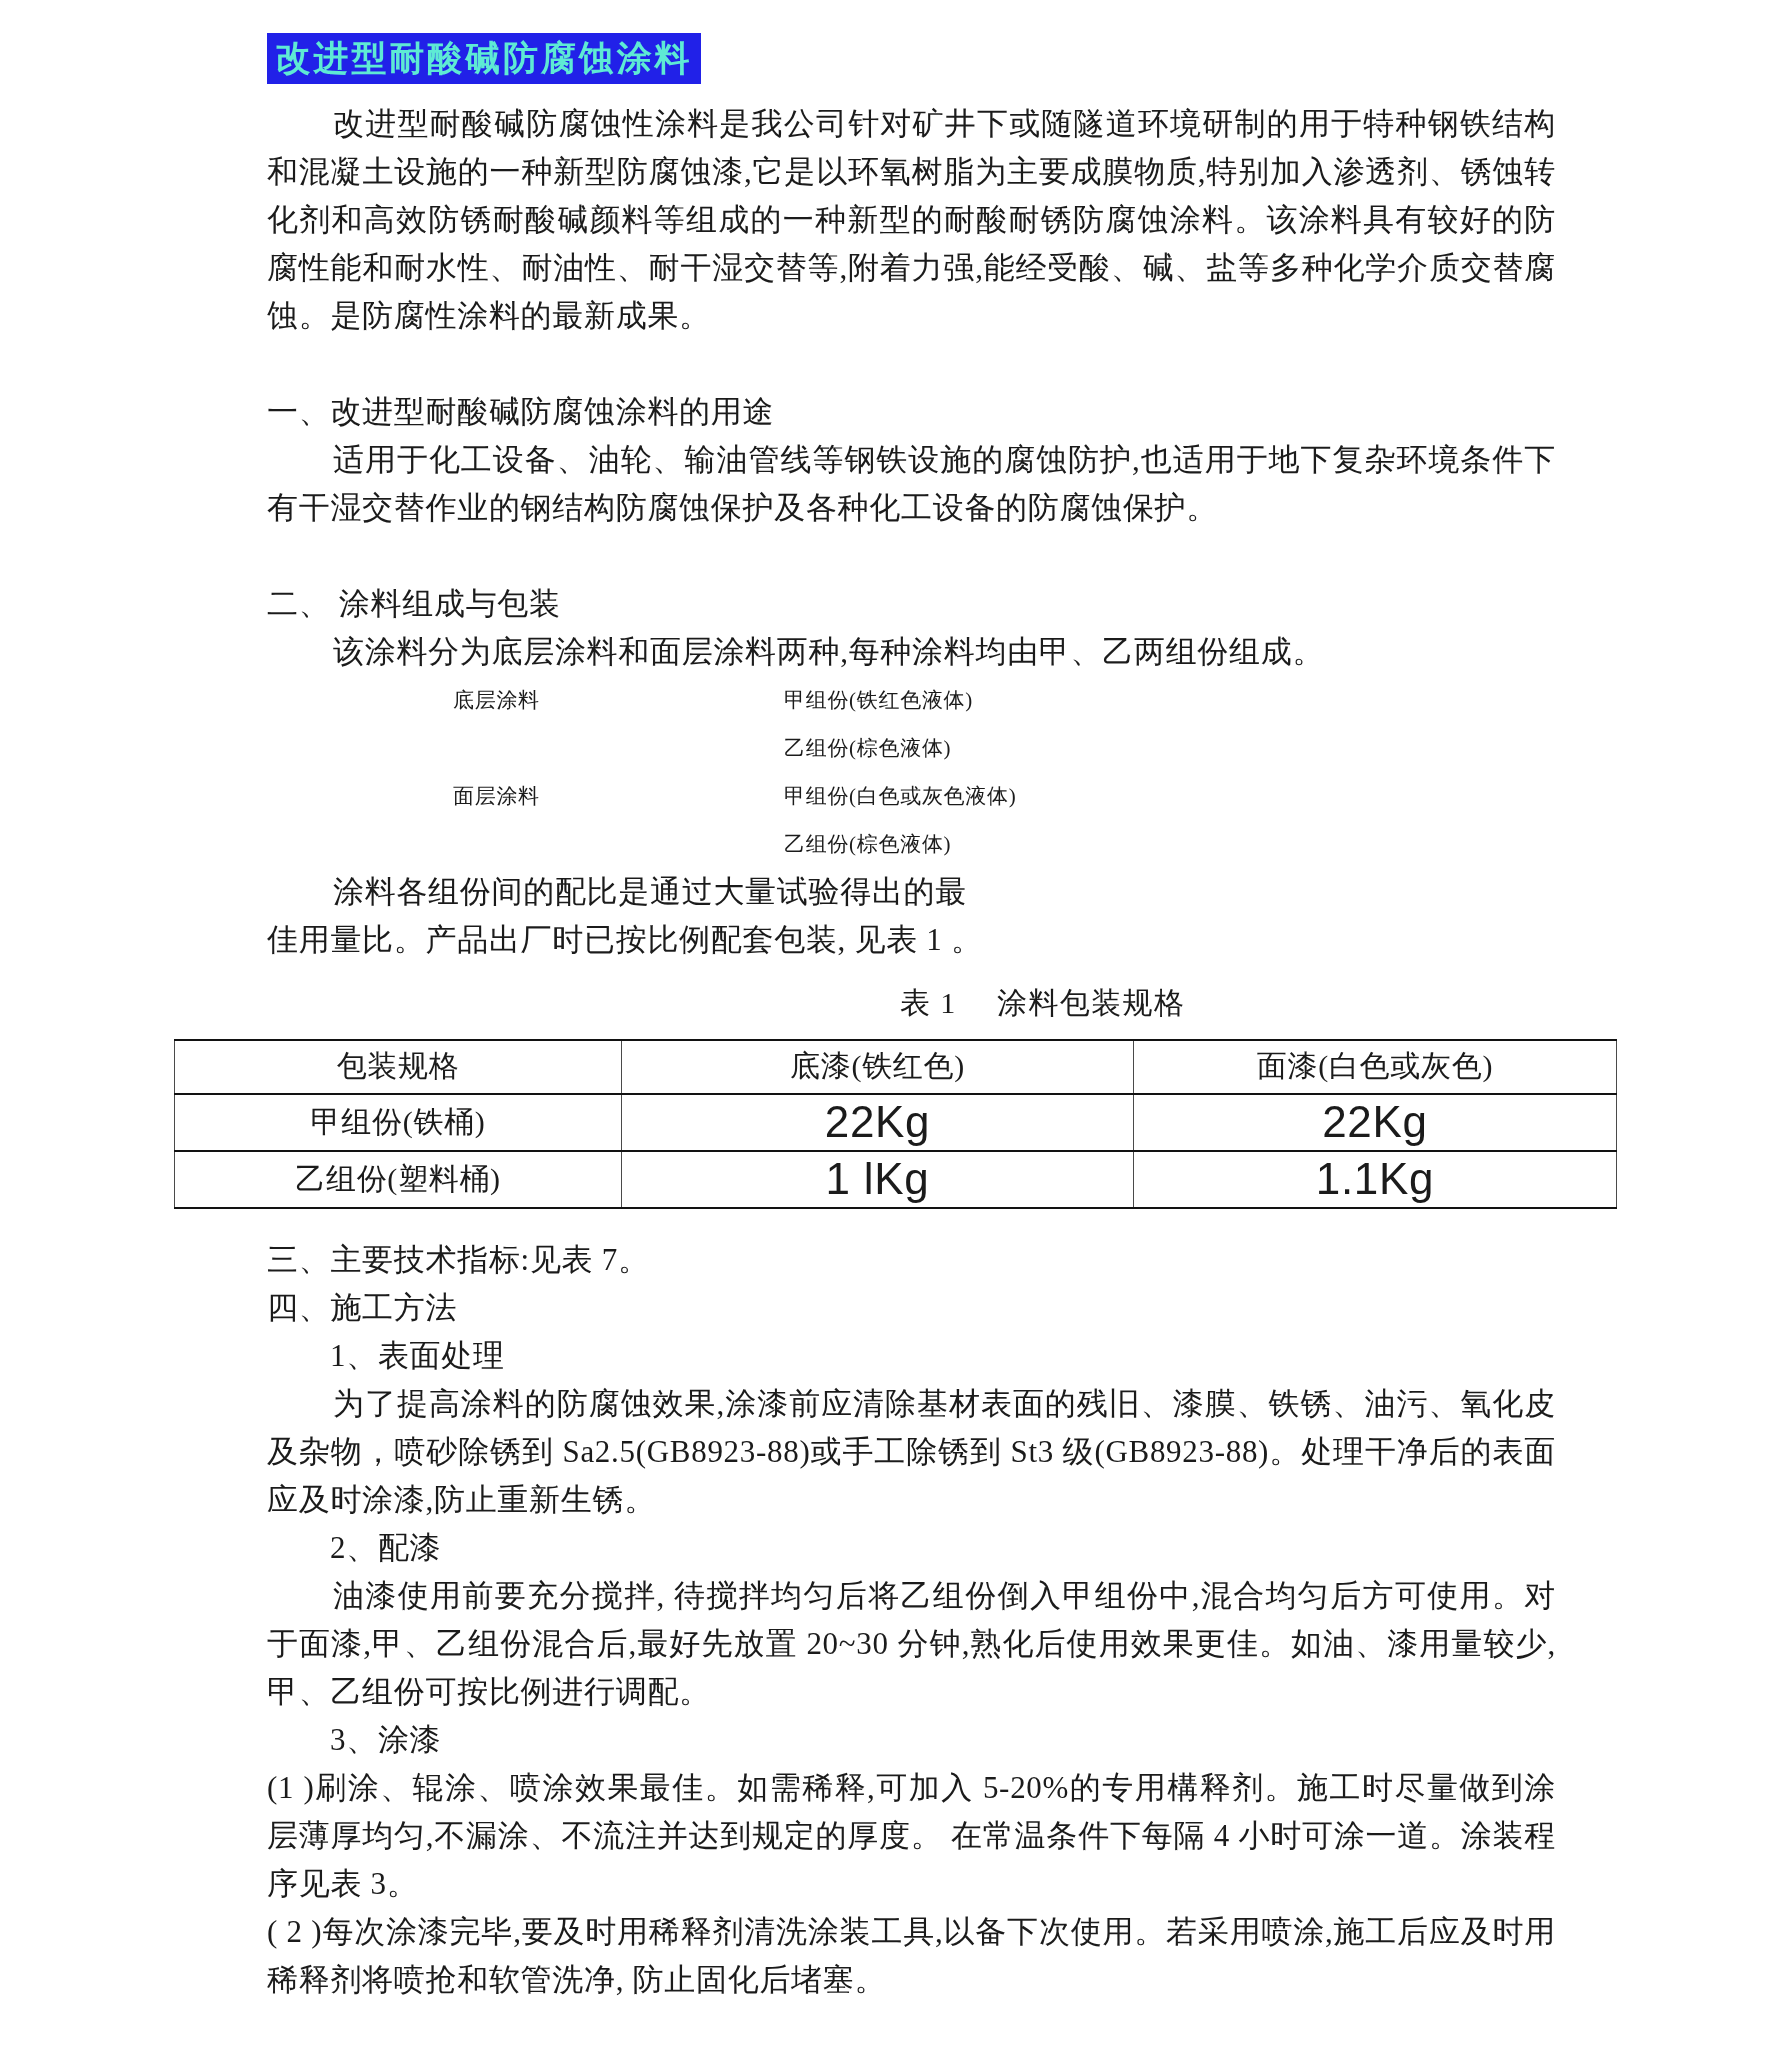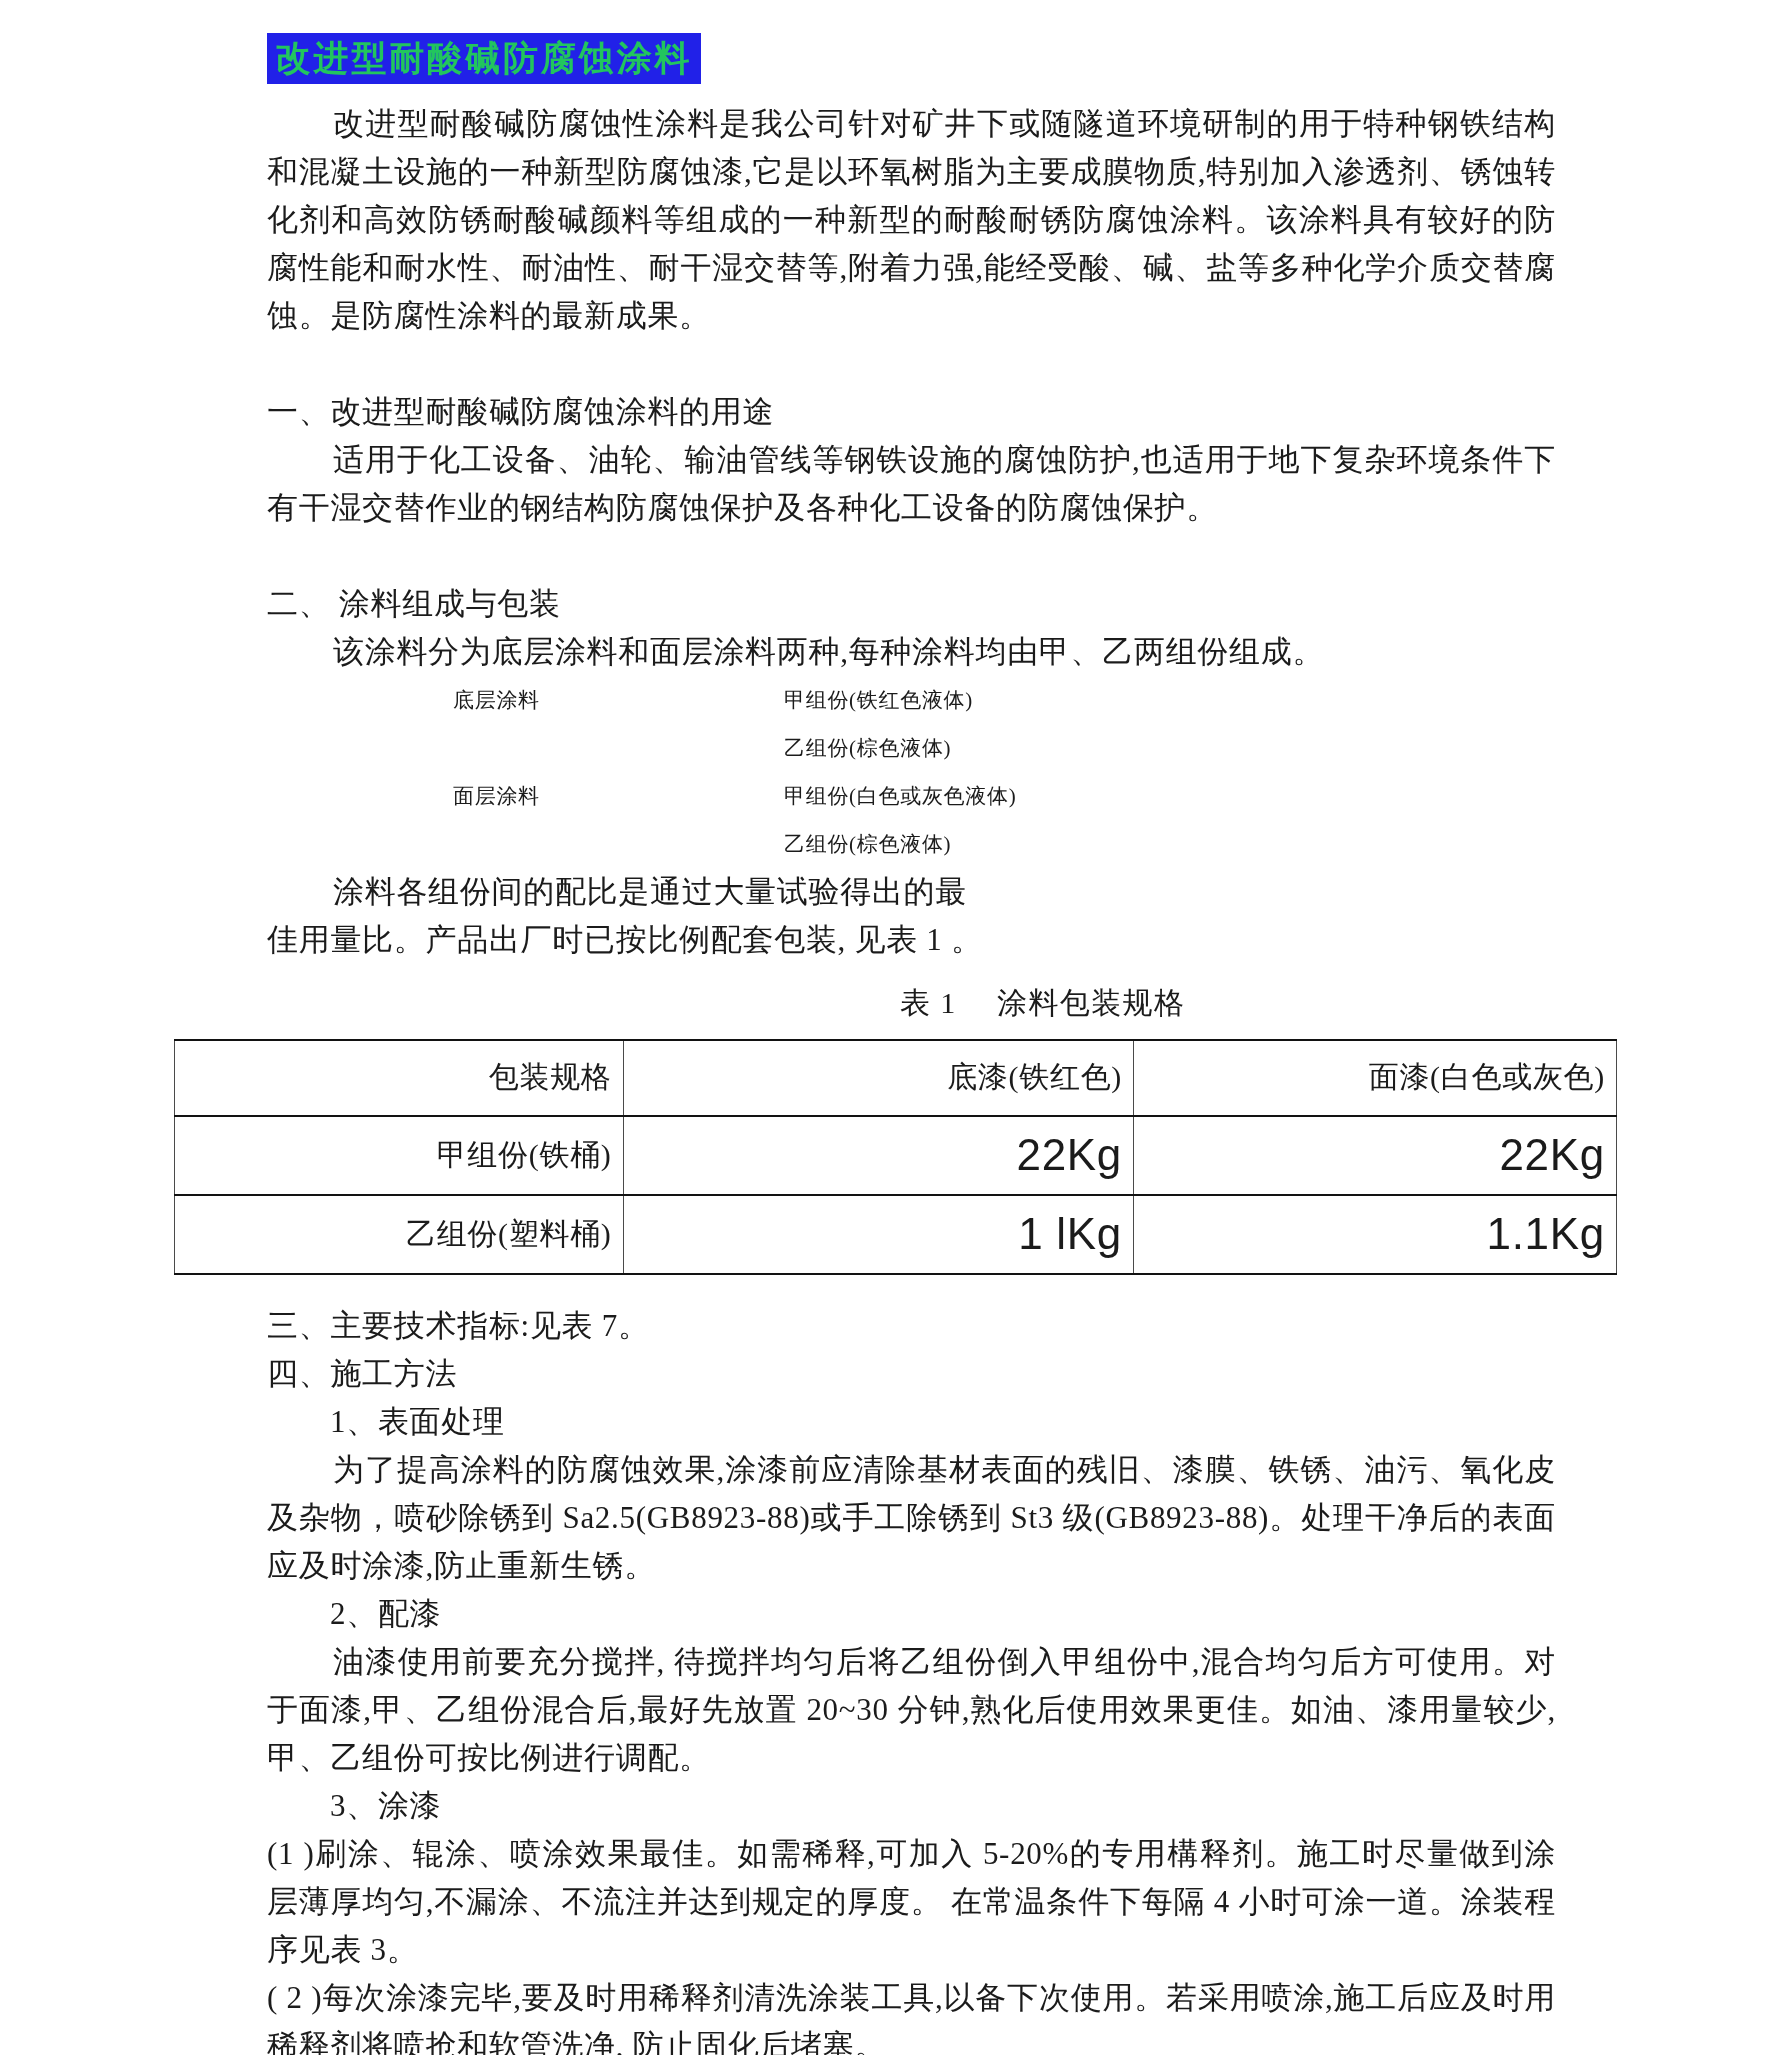--- a/index.html
+++ b/index.html
@@ -28,21 +28,21 @@
     letter-spacing: 0.7px;
   }
   .indent { text-indent: 66px; }
   .sub    { padding-left: 63px; }
   .gap    { height: 48px; }
 
   .title-wrap { margin-bottom: 16px; }
   .doc-title {
     display: inline-block;
     background: #2121E8;
-    color: #22c55e;
+    color: #5eead4;
     font-family: "Liberation Sans", sans-serif;
     font-weight: bold;
     font-size: 35px;
     line-height: 42px;
     padding: 3.6px 8.6px 5px 8.6px;
     letter-spacing: 2.9px;
   }
 
   .comp-row {
     display: flex;
@@ -66,25 +66,25 @@
     table-layout: fixed;
     margin-top: 12.2px;
     margin-left: -93px;
     width: 1443px;
   }
   .pack-table td, .pack-table th {
     border-left: 1.4px solid #4a4a4a;
     border-right: 1.4px solid #4a4a4a;
     border-top: 2.9px solid #121212;
     border-bottom: 2.9px solid #121212;
-    text-align: right;
+    text-align: center;
     vertical-align: middle;
     font-weight: normal;
     font-size: 30px;
-    padding: 11px;
+    padding: 0;
     letter-spacing: 0.7px;
   }
   .pack-table .c0 { width: 31%; }
   .pack-table .c1 { width: 35.5%; }
   .pack-table .c2 { width: 33.5%; }
   .pack-table tr.hdr  td { height: 52px; }
   .pack-table tr.data td { height: 55px; }
   .pack-table td.num {
     font-family: "Liberation Sans", sans-serif;
     font-size: 44px;

